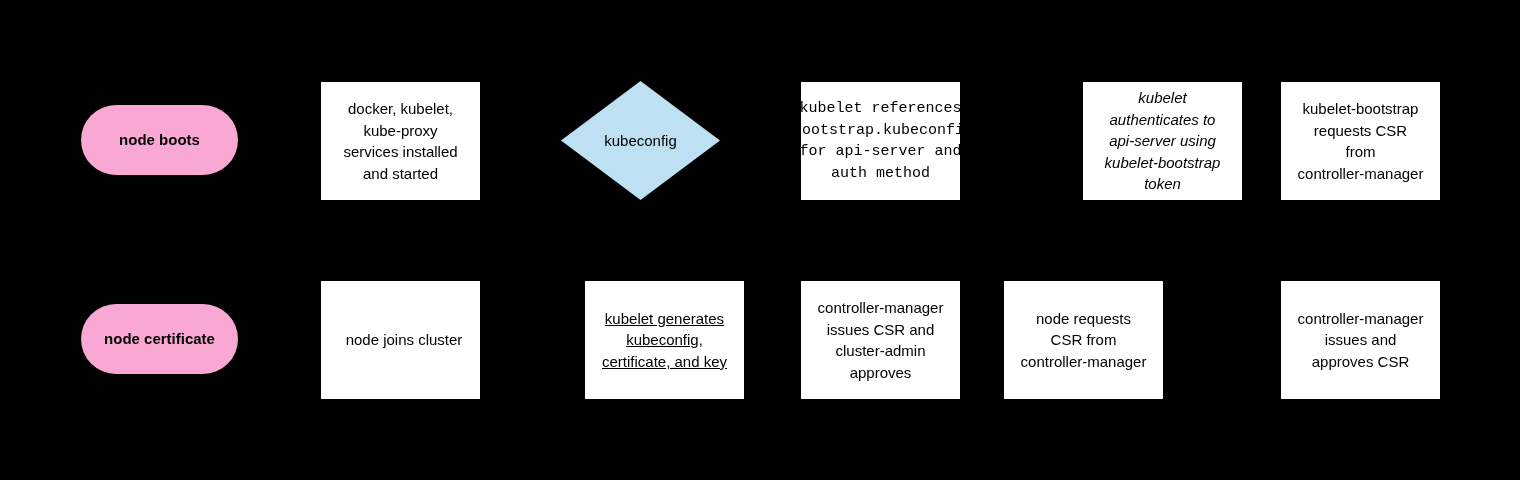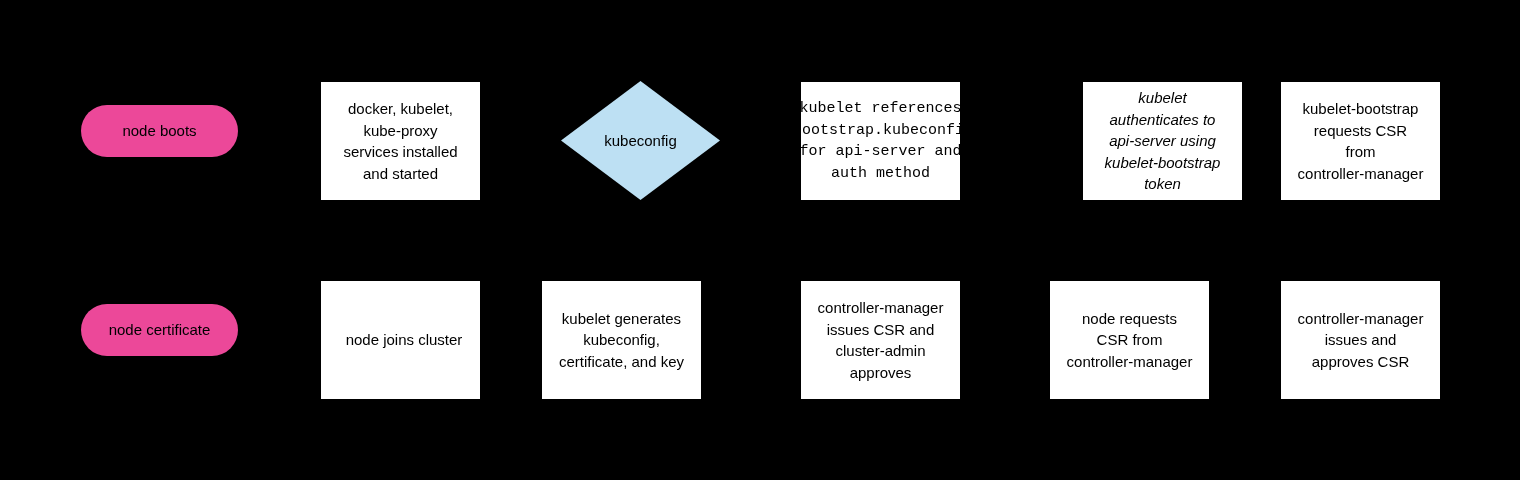--- a/index.html
+++ b/index.html
@@ -28,24 +28,25 @@
     white-space: pre-line;
     overflow: hidden;
   }
   .node-rect {
     background: #ffffff;
     width: 159px;
     height: 118px;
     padding: 0 1px;
   }
   .node-pill {
-    background: #ec4899;
+    background: #f9a8d4;
     width: 157px;
-    height: 52px;
+    height: 70px;
     border-radius: 36px;
+    font-weight: bold;
   }
   .node-diamond {
     width: 159px;
     height: 119px;
     background: transparent;
   }
   .node-diamond .diamond-shape {
     position: absolute;
     left: 0;
     top: 0;
@@ -108,34 +109,34 @@
   </div>
 
   <div class="node node-pill" style="left:81px; top:304px;">
     <span>node certificate</span>
   </div>
 
   <div class="node node-rect" style="left:321px; top:281px;padding-left:8px;">
     <span>node joins cluster</span>
   </div>
 
-  <div class="node node-rect" style="left:542px; top:281px;">
+  <div class="node node-rect" style="left:585px; top:281px;text-decoration:underline;">
     <span>kubelet generates
 kubeconfig,
 certificate, and key</span>
   </div>
 
   <div class="node node-rect" style="left:801px; top:281px;">
     <span>controller-manager
 issues CSR and
 cluster-admin
 approves</span>
   </div>
 
-  <div class="node node-rect" style="left:1050px; top:281px;">
+  <div class="node node-rect" style="left:1004px; top:281px;">
     <span>node requests
 CSR from
 controller-manager</span>
   </div>
 
   <div class="node node-rect" style="left:1281px; top:281px;">
     <span>controller-manager
 issues and
 approves CSR</span>
   </div>

